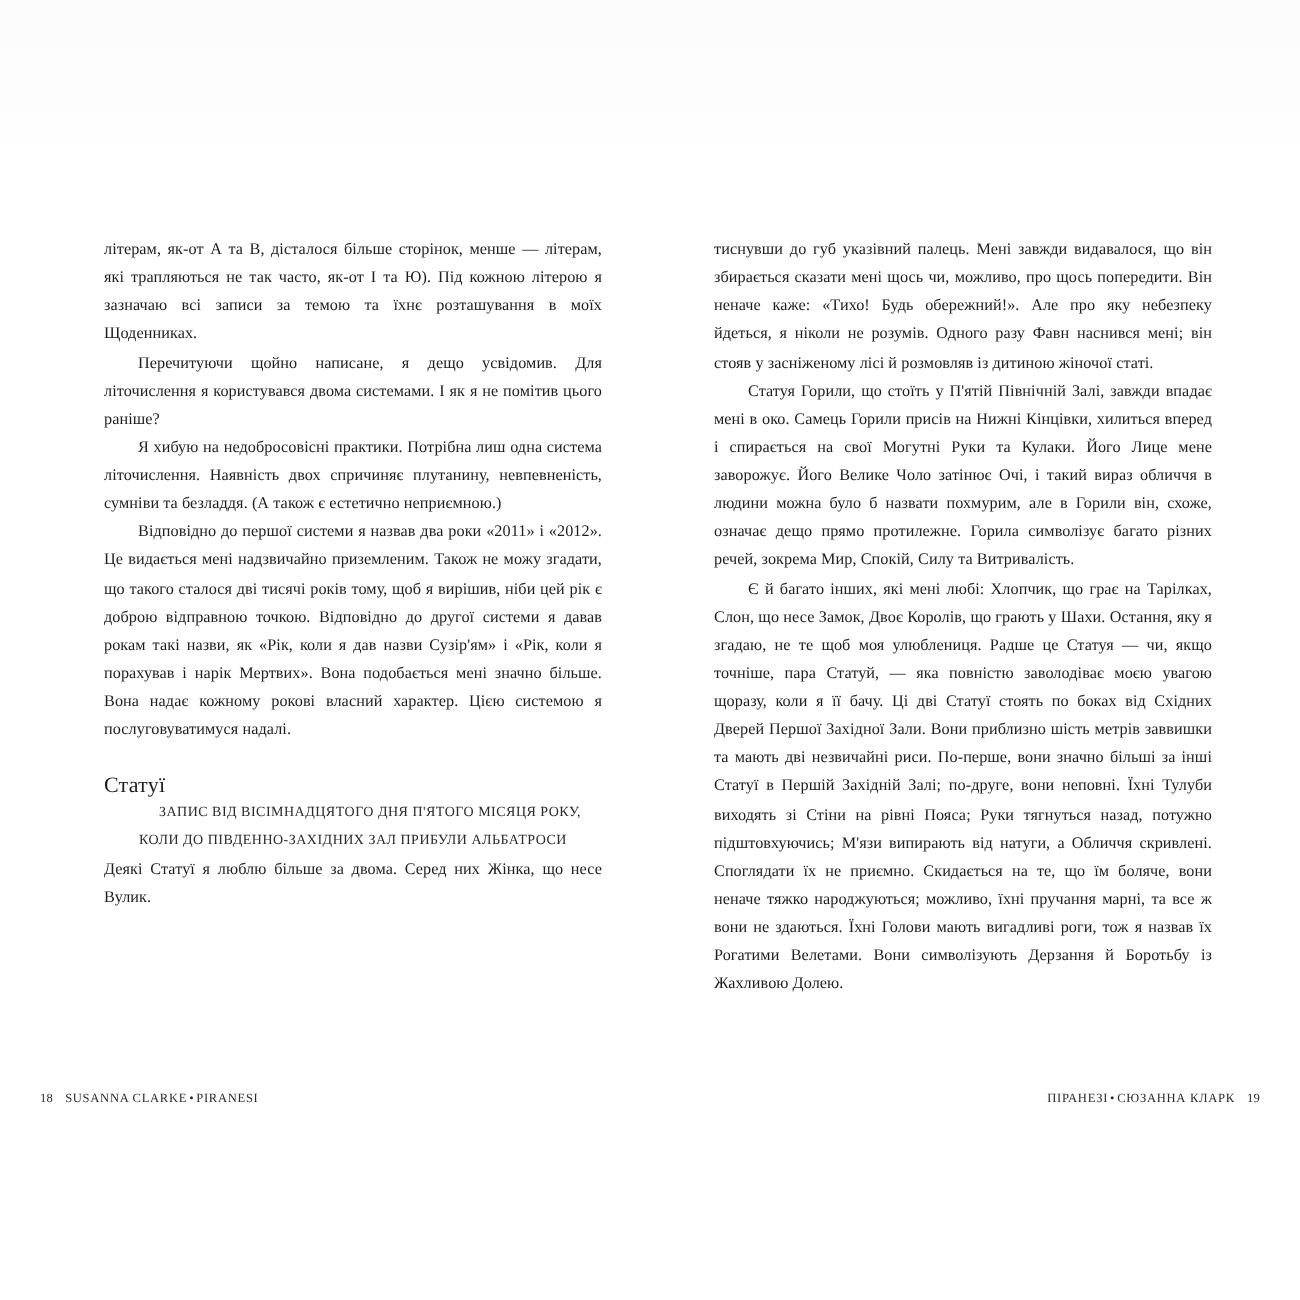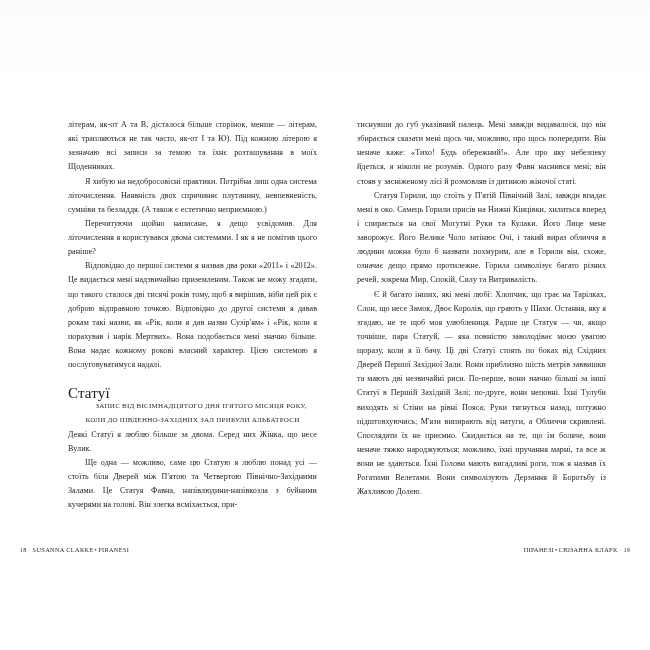--- a/index.html
+++ b/index.html
@@ -31,21 +31,21 @@
     height: 650px;
     display: flex;
     flex-direction: row;
   }
   .page {
     position: relative;
     width: 325px;
     height: 650px;
     box-sizing: border-box;
   }
-  .page-left  { padding: 118px 32px 0 68px; }
+  .page-left  { padding: 118px 32px 0 52px; }
   .page-right { padding: 118px 56px 0 32px; font-family: Liberation Serif, serif; }
 
   .textblock {
     width: 249px;
     font-size: 8.1px;
     line-height: 14.12px;
     text-align: justify;
     text-justify: inter-word;
     hyphens: manual;
     color: #1d1d1d;
@@ -54,21 +54,21 @@
   .page-right .textblock { width: 249px; }
 
   .textblock p {
     margin: 0;
     text-indent: 17px;
   }
   .textblock p.noindent { text-indent: 0; }
 
   h2.section-title {
     margin: 14px 0 0 0;
-    font-size: 15px;
+    font-size: 11px;
     font-weight: 400;
     line-height: 14.12px;
     text-indent: 0;
     text-align: left;
     letter-spacing: 0.01em;
     color: #1d1d1d;
   }
   .section-subtitle {
     margin: 0 0 14px 0;
     font-size: 7.0px;
@@ -100,29 +100,28 @@
 <body>
 
 <div class="paper-tint"></div>
 
 <div class="spread">
 
   <div class="page page-left">
     <div class="textblock">
 
       <p class="noindent">літерам, як-от А та В, дісталося більше сторінок, менше — літерам, які трапляються не так часто, як-от І та Ю). Під кожною літерою я зазначаю всі записи за темою та їхнє розташування в моїх Щоденниках.</p>
+      <p>Перечитуючи щойно написане, я дещо усвідомив. Для літочислення я користувався двома системами. І як я не помітив цього раніше?</p>
       <p>Я хибую на недобросовісні практики. Потрібна лиш одна система літочислення. Наявність двох спричиняє плутанину, невпевненість, сумніви та безладдя. (А також є естетично неприємною.)</p>
-      <p>Перечитуючи щойно написане, я дещо усвідомив. Для літочислення я користувався двома системами. І як я не помітив цього раніше?</p>
       <p>Відповідно до першої системи я назвав два роки «2011» і «2012». Це видається мені надзвичайно приземленим. Також не можу згадати, що такого сталося дві тисячі років тому, щоб я вирішив, ніби цей рік є доброю відправною точкою. Відповідно до другої системи я давав рокам такі назви, як «Рік, коли я дав назви Сузір'ям» і «Рік, коли я порахував і нарік Мертвих». Вона подобається мені значно більше. Вона надає кожному рокові власний характер. Цією системою я послуговуватимуся надалі.</p>
 
       <h2 class="section-title">Статуї</h2>
       <p class="section-subtitle">ЗАПИС ВІД ВІСІМНАДЦЯТОГО ДНЯ П'ЯТОГО МІСЯЦЯ РОКУ, КОЛИ ДО ПІВДЕННО-ЗАХІДНИХ ЗАЛ ПРИБУЛИ АЛЬБАТРОСИ</p>
 
       <p class="noindent">Деякі Статуї я люблю більше за двома. Серед них Жінка, що несе Вулик.</p>
-      <p>Ще одна — можливо, саме цю Статую я люблю понад усі — стоїть біля Дверей між П'ятою та Четвертою Північно-Західними Залами. Це Статуя Фавна, напівлюдини-напівкозла з буйними кучерями на голові. Він злегка всміхається, при-</p>
 
     </div>
 
     <div class="footer footer-left">
       <span class="folio">18</span><span class="gap-l"></span><span>SUSANNA CLARKE</span><span class="sep">•</span><span>PIRANESI</span>
     </div>
   </div>
 
   <div class="page page-right">
     <div class="textblock">

